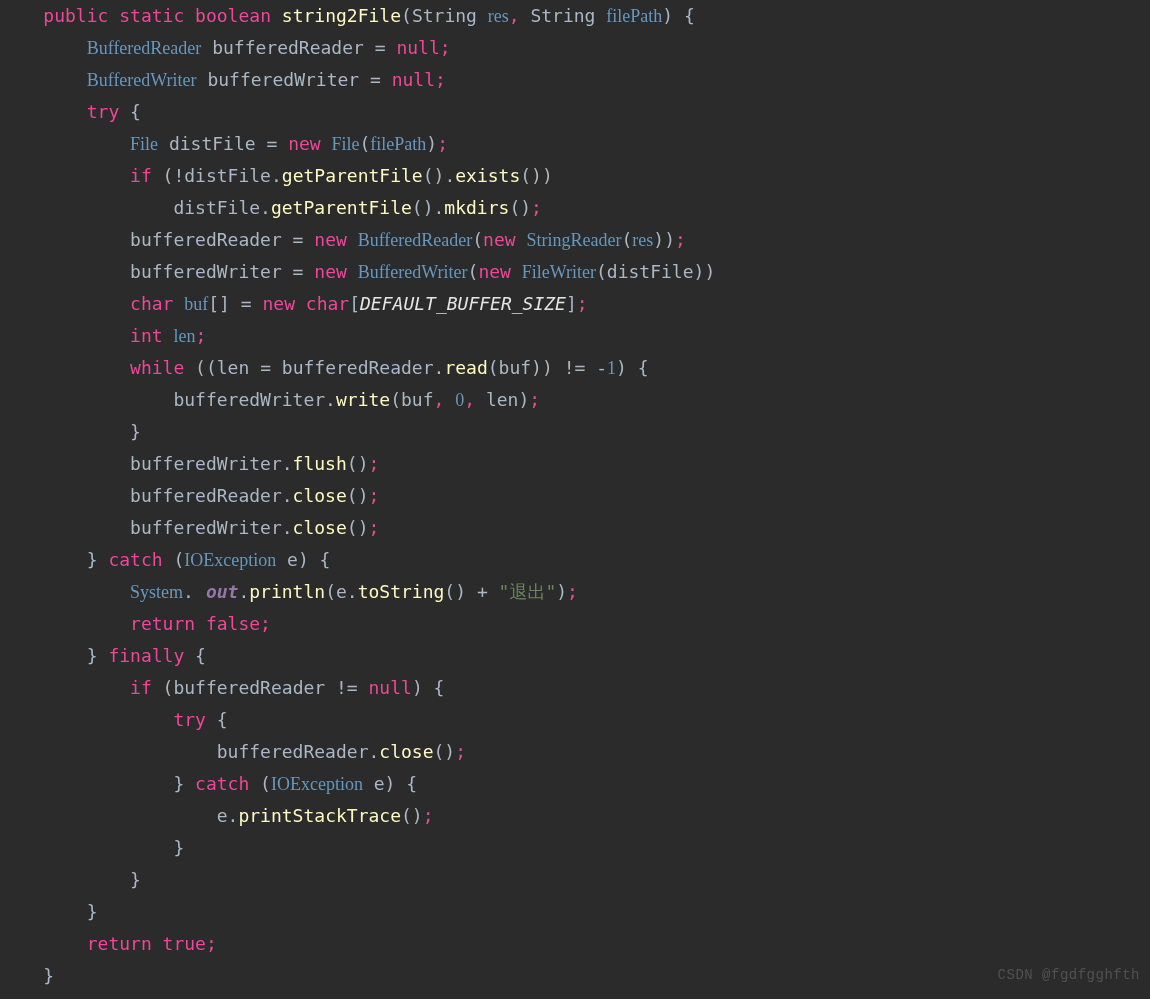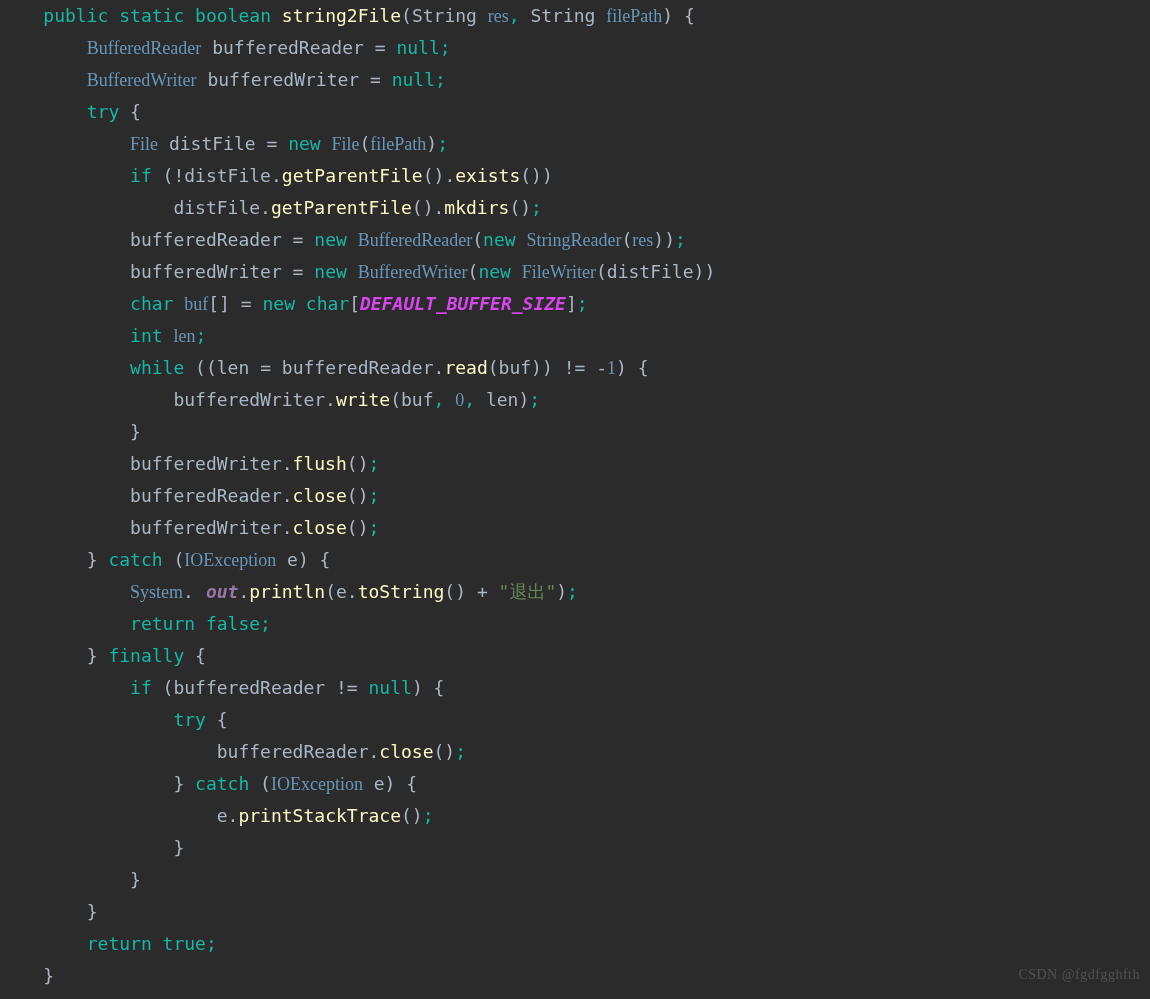--- a/index.html
+++ b/index.html
@@ -19,32 +19,32 @@
       padding: 0;
       margin: 0;
     }
     .line { display: block; height: 32px; }     
     .watermark {
       position: absolute;
       right: 10px;
       bottom: 8px;
       color: #6a6a6a;
       font-size: 14px;
-      font-family: Liberation Serif, serif;
+      font-family: Liberation Mono, monospace;
       opacity: 0.6;
       letter-spacing: 0.5px;
     }
     
-    .c-orange { color: #14b8a6; }
+    .c-orange { color: #ec4899; }
     .c-yellow { color: #fef9c3; }
     .c-blue   { color: #6897bb; font-family: Liberation Serif, serif; }
     .c-green  { color: #6a8759; }
     .c-gray   { color: #a9b7c6; }
     .c-purple { color: #9876aa; }
-    .c-itbold { font-style: italic; font-weight: bold; color:#d946ef; }
+    .c-itbold { font-style: italic; font-weight: normal; color:#e5e5e5; }
     .c-italic { font-style: italic; margin-left: 12px; }
   </style>
 </head>
 <body>
 
 <pre><span class="line">    <span class="c-orange">public</span> <span class="c-orange">static</span> <span class="c-orange">boolean</span> <span class="c-yellow">string2File</span><span class="c-gray">(</span><span class="c-gray">String</span> <span class="c-blue">res</span><span class="c-orange">,</span> <span class="c-gray">String</span> <span class="c-blue">filePath</span><span class="c-gray">)</span> <span class="c-gray">{</span></span><span class="line">        <span class="c-blue">BufferedReader</span> <span class="c-gray">bufferedReader</span> <span class="c-gray">=</span> <span class="c-orange">null</span><span class="c-orange">;</span></span><span class="line">        <span class="c-blue">BufferedWriter</span> <span class="c-gray">bufferedWriter</span> <span class="c-gray">=</span> <span class="c-orange">null</span><span class="c-orange">;</span></span><span class="line">        <span class="c-orange">try</span> <span class="c-gray">{</span></span><span class="line">            <span class="c-blue">File</span> <span class="c-gray">distFile</span> <span class="c-gray">=</span> <span class="c-orange">new</span> <span class="c-blue">File</span><span class="c-gray">(</span><span class="c-blue">filePath</span><span class="c-gray">)</span><span class="c-orange">;</span></span><span class="line">            <span class="c-orange">if</span> <span class="c-gray">(</span><span class="c-gray">!</span><span class="c-gray">distFile</span><span class="c-gray">.</span><span class="c-yellow">getParentFile</span><span class="c-gray">(</span><span class="c-gray">)</span><span class="c-gray">.</span><span class="c-yellow">exists</span><span class="c-gray">(</span><span class="c-gray">)</span><span class="c-gray">)</span></span><span class="line">                <span class="c-gray">distFile</span><span class="c-gray">.</span><span class="c-yellow">getParentFile</span><span class="c-gray">(</span><span class="c-gray">)</span><span class="c-gray">.</span><span class="c-yellow">mkdirs</span><span class="c-gray">(</span><span class="c-gray">)</span><span class="c-orange">;</span></span><span class="line">            <span class="c-gray">bufferedReader</span> <span class="c-gray">=</span> <span class="c-orange">new</span> <span class="c-blue">BufferedReader</span><span class="c-gray">(</span><span class="c-orange">new</span> <span class="c-blue">StringReader</span><span class="c-gray">(</span><span class="c-blue">res</span><span class="c-gray">)</span><span class="c-gray">)</span><span class="c-orange">;</span></span><span class="line">            <span class="c-gray">bufferedWriter</span> <span class="c-gray">=</span> <span class="c-orange">new</span> <span class="c-blue">BufferedWriter</span><span class="c-gray">(</span><span class="c-orange">new</span> <span class="c-blue">FileWriter</span><span class="c-gray">(</span><span class="c-gray">distFile</span><span class="c-gray">)</span><span class="c-gray">)</span></span><span class="line">            <span class="c-orange">char</span> <span class="c-blue">buf</span><span class="c-gray">[</span><span class="c-gray">]</span> <span class="c-gray">=</span> <span class="c-orange">new</span> <span class="c-orange">char</span><span class="c-gray">[</span><span class="c-itbold">DEFAULT_BUFFER_SIZE</span><span class="c-gray">]</span><span class="c-orange">;</span></span><span class="line">            <span class="c-orange">int</span> <span class="c-blue">len</span><span class="c-orange">;</span></span><span class="line">            <span class="c-orange">while</span> <span class="c-gray">(</span><span class="c-gray">(</span><span class="c-gray">len</span> <span class="c-gray">=</span> <span class="c-gray">bufferedReader</span><span class="c-gray">.</span><span class="c-yellow">read</span><span class="c-gray">(</span><span class="c-gray">buf</span><span class="c-gray">)</span><span class="c-gray">)</span> <span class="c-gray">!=</span> <span class="c-gray">-</span><span class="c-blue">1</span><span class="c-gray">)</span> <span class="c-gray">{</span></span><span class="line">                <span class="c-gray">bufferedWriter</span><span class="c-gray">.</span><span class="c-yellow">write</span><span class="c-gray">(</span><span class="c-gray">buf</span><span class="c-orange">,</span> <span class="c-blue">0</span><span class="c-orange">,</span> <span class="c-gray">len</span><span class="c-gray">)</span><span class="c-orange">;</span></span><span class="line">            <span class="c-gray">}</span></span><span class="line">            <span class="c-gray">bufferedWriter</span><span class="c-gray">.</span><span class="c-yellow">flush</span><span class="c-gray">(</span><span class="c-gray">)</span><span class="c-orange">;</span></span><span class="line">            <span class="c-gray">bufferedReader</span><span class="c-gray">.</span><span class="c-yellow">close</span><span class="c-gray">(</span><span class="c-gray">)</span><span class="c-orange">;</span></span><span class="line">            <span class="c-gray">bufferedWriter</span><span class="c-gray">.</span><span class="c-yellow">close</span><span class="c-gray">(</span><span class="c-gray">)</span><span class="c-orange">;</span></span><span class="line">        <span class="c-gray">}</span> <span class="c-orange">catch</span> <span class="c-gray">(</span><span class="c-blue">IOException</span> <span class="c-gray">e</span><span class="c-gray">)</span> <span class="c-gray">{</span></span><span class="line">            <span class="c-blue">System</span><span class="c-gray">.</span><span class="c-purple c-italic" style="font-weight:bold">out</span><span class="c-gray">.</span><span class="c-yellow">println</span><span class="c-gray">(</span><span class="c-gray">e</span><span class="c-gray">.</span><span class="c-yellow">toString</span><span class="c-gray">(</span><span class="c-gray">)</span> <span class="c-gray">+</span> <span class="c-green">"退出"</span><span class="c-gray">)</span><span class="c-orange">;</span></span><span class="line">            <span class="c-orange">return</span> <span class="c-orange">false</span><span class="c-orange">;</span></span><span class="line">        <span class="c-gray">}</span> <span class="c-orange">finally</span> <span class="c-gray">{</span></span><span class="line">            <span class="c-orange">if</span> <span class="c-gray">(</span><span class="c-gray">bufferedReader</span> <span class="c-gray">!=</span> <span class="c-orange">null</span><span class="c-gray">)</span> <span class="c-gray">{</span></span><span class="line">                <span class="c-orange">try</span> <span class="c-gray">{</span></span><span class="line">                    <span class="c-gray">bufferedReader</span><span class="c-gray">.</span><span class="c-yellow">close</span><span class="c-gray">(</span><span class="c-gray">)</span><span class="c-orange">;</span></span><span class="line">                <span class="c-gray">}</span> <span class="c-orange">catch</span> <span class="c-gray">(</span><span class="c-blue">IOException</span> <span class="c-gray">e</span><span class="c-gray">)</span> <span class="c-gray">{</span></span><span class="line">                    <span class="c-gray">e</span><span class="c-gray">.</span><span class="c-yellow">printStackTrace</span><span class="c-gray">(</span><span class="c-gray">)</span><span class="c-orange">;</span></span><span class="line">                <span class="c-gray">}</span></span><span class="line">            <span class="c-gray">}</span></span><span class="line">        <span class="c-gray">}</span></span><span class="line">        <span class="c-orange">return</span> <span class="c-orange">true</span><span class="c-orange">;</span></span><span class="line">    <span class="c-gray">}</span></span></pre>
 
 <div class="watermark">CSDN @fgdfgghfth</div>
 
 </body></html>

